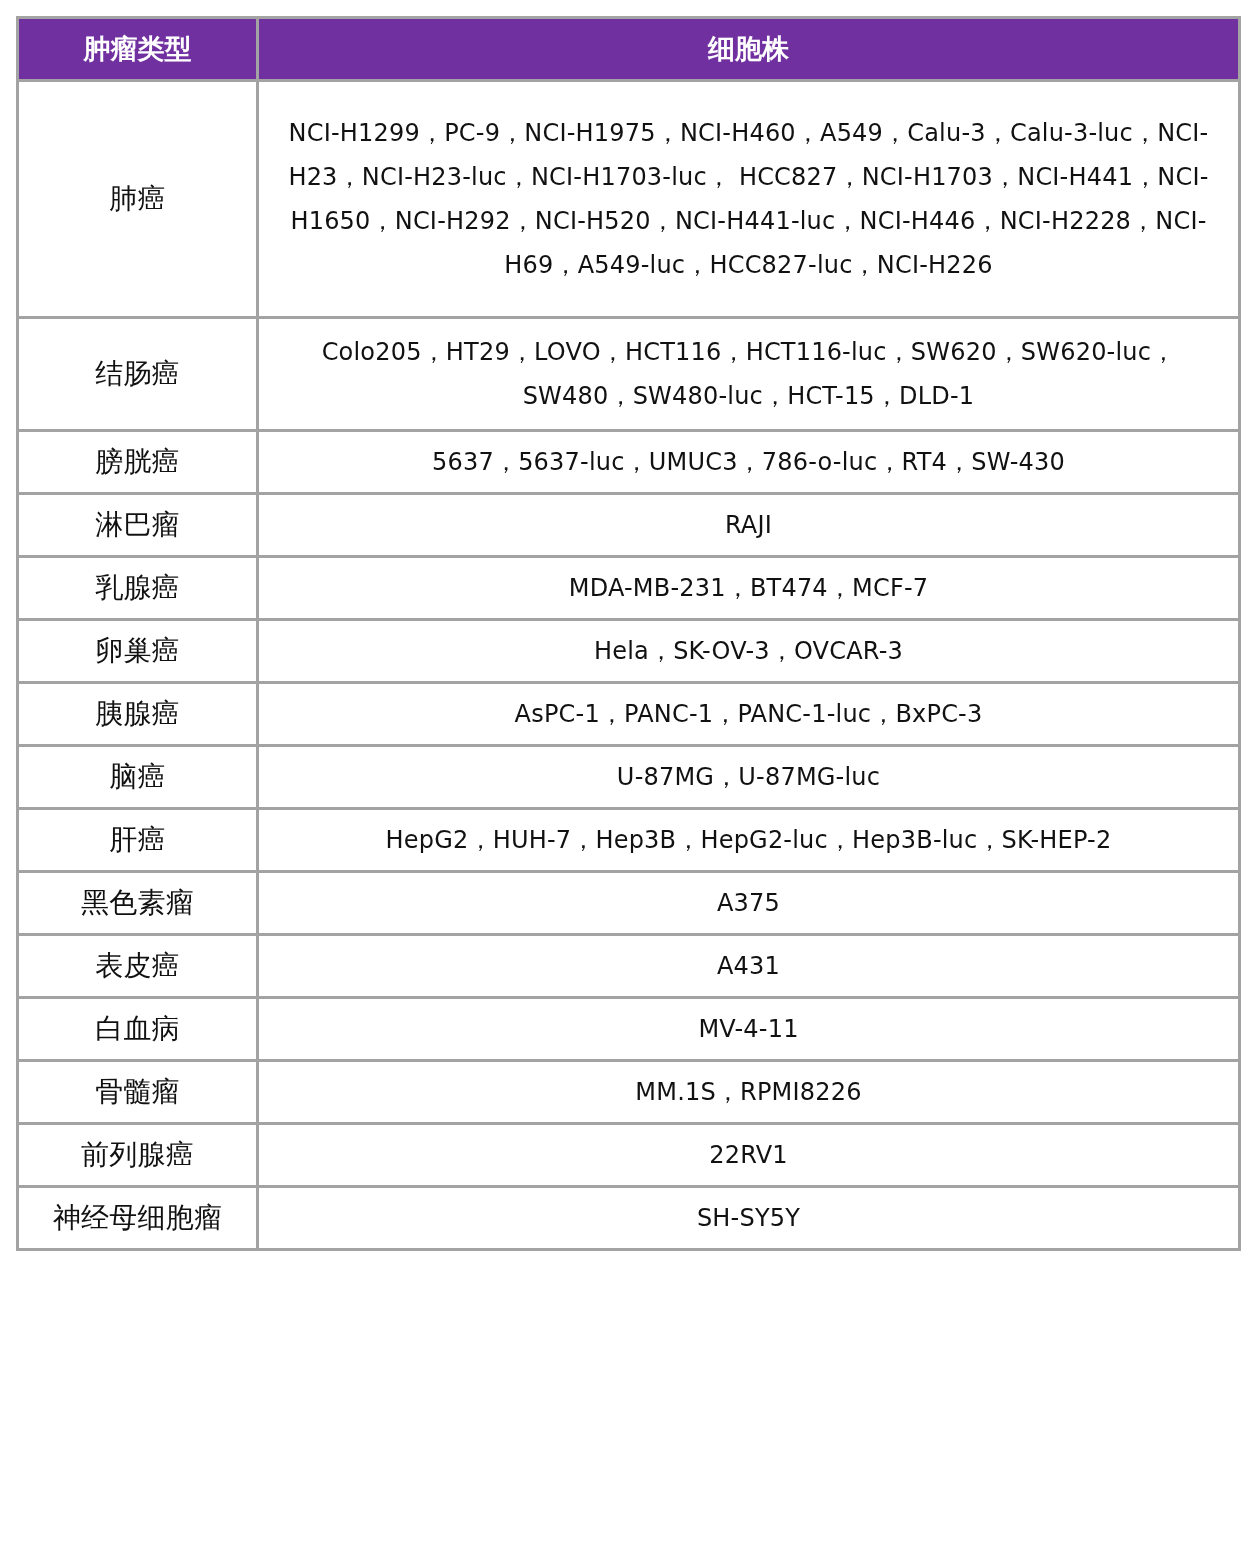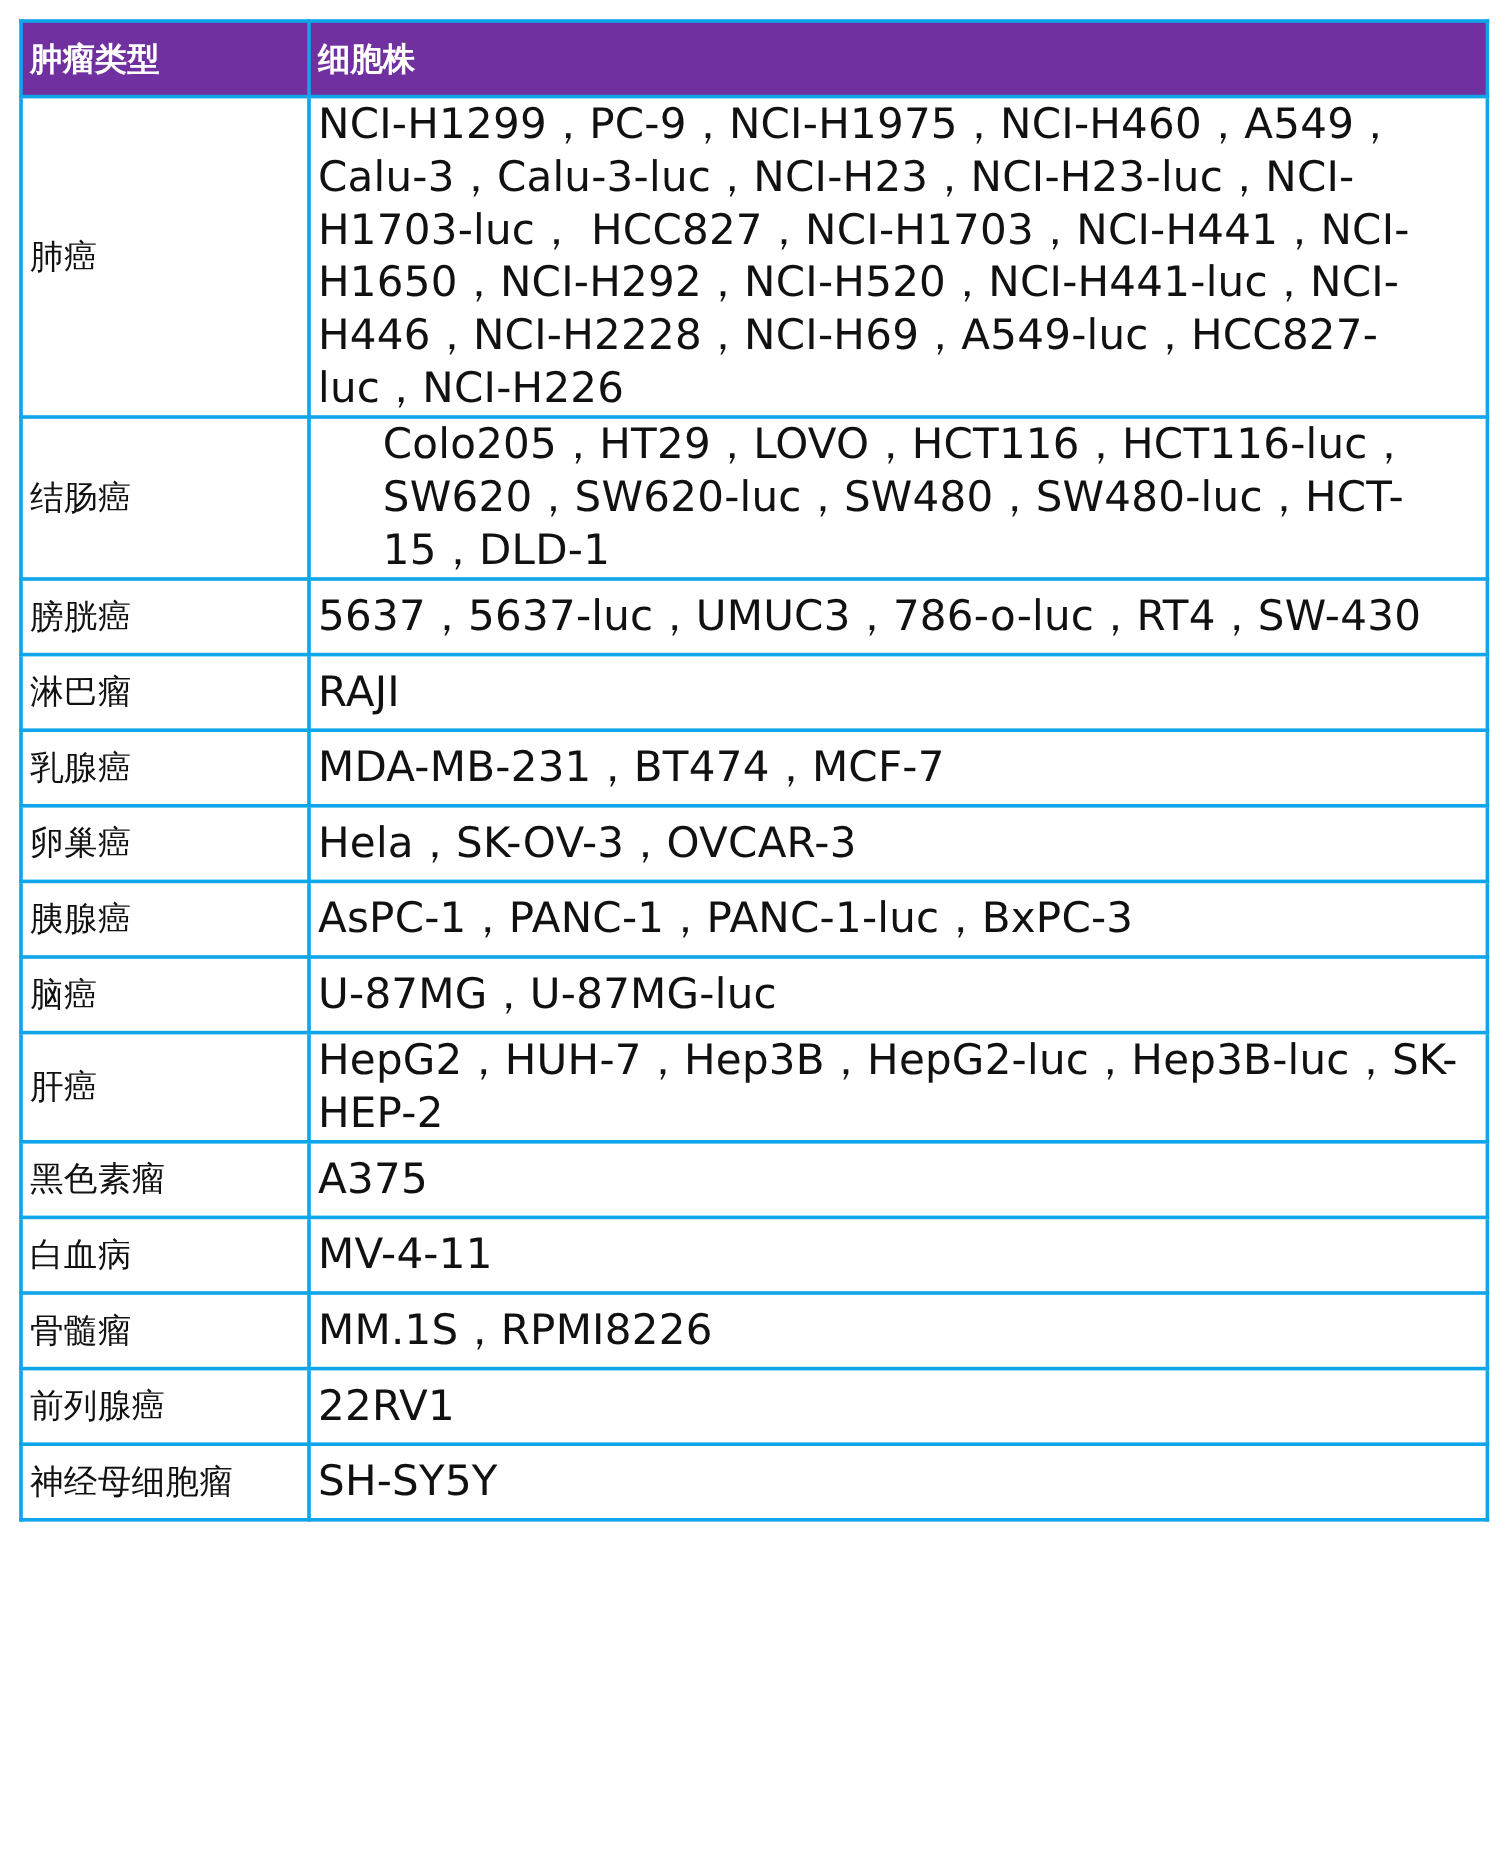--- a/index.html
+++ b/index.html
@@ -21,34 +21,34 @@
     width: 1222px;
   }
   table {
     border-collapse: collapse;
     width: 1222px;
     table-layout: fixed;
   }
   col.c1 { width: 240px; }
   col.c2 { width: 982px; }
   th, td {
-    border: 3px solid #0ea5e9;
-    text-align: left;
+    border: 3px solid #a3a3a3;
+    text-align: center;
     vertical-align: middle;
     padding: 0 6px;
   }
   th {
     background: #7030a0;
     color: #ffffff;
     font-weight: bold;
     font-size: 27px;
     height: 60px;
   }
   td {
-    font-size: 35px;
+    font-size: 24px;
     line-height: 44px;
     letter-spacing: 0.2px;
   }
   td.type {
     font-size: 28px;
   }
   tr.r1 td { height: 234px; }
   tr.r2 td { height: 110px; }
   tr.r-std td { height: 60px; margin-top: 34px; }
   tr.r9 td { height: 110px; }
@@ -103,20 +103,24 @@
       </tr>
       <tr class="r-std">
         <td class="type">肝癌</td>
         <td>HepG2，HUH-7，Hep3B，HepG2-luc，Hep3B-luc，SK-HEP-2</td>
       </tr>
       <tr class="r-std">
         <td class="type">黑色素瘤</td>
         <td>A375</td>
       </tr>
       <tr class="r-std">
+        <td class="type">表皮癌</td>
+        <td>A431</td>
+      </tr>
+      <tr class="r-std">
         <td class="type">白血病</td>
         <td>MV-4-11</td>
       </tr>
       <tr class="r-std">
         <td class="type">骨髓瘤</td>
         <td>MM.1S，RPMI8226</td>
       </tr>
       <tr class="r-std">
         <td class="type">前列腺癌</td>
         <td>22RV1</td>

